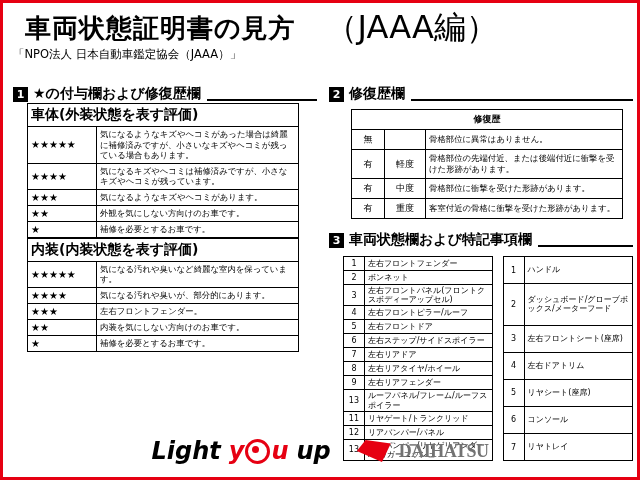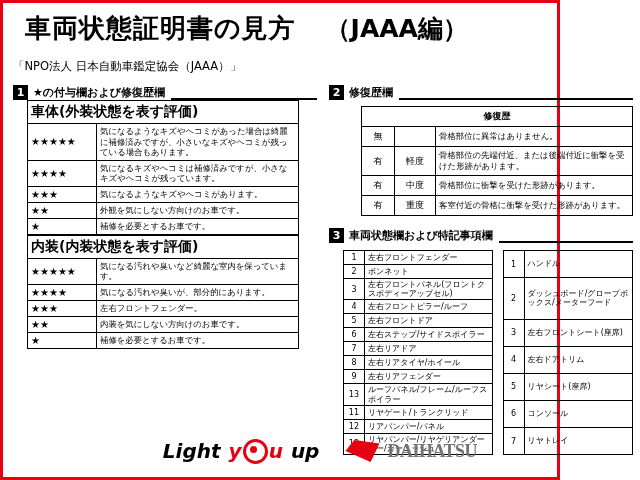--- a/index.html
+++ b/index.html
@@ -4,91 +4,91 @@
 <style>
   html,body{margin:0;padding:0;}
   body{
     width:640px;height:480px;
     background:#ffffff;
     font-family:"DejaVu Sans", sans-serif;
     color:#000;
     overflow:hidden;
   }
   .page{
-    position:relative;width:560px;height:480px;
+    position:relative;width:640px;height:480px;
     border:3px solid #e60012;
     box-sizing:border-box;
     background:#fff;
   }
   .title-row{
     position:absolute;left:0;top:0;width:634px;height:50px;
     display:flex;align-items:center;
   }
   .main-title{
     font-size:26px;font-weight:bold;letter-spacing:1px;
     margin-left:22px;
     font-family:"DejaVu Sans", sans-serif;
   }
   .main-title-sub{
-    font-size:25px;font-weight:bold;margin-left:30px;
+    font-size:32px;font-weight:normal;margin-left:30px;
   }
   .subtitle{
-    position:absolute;left:10px;top:56px;
+    position:absolute;left:10px;top:44px;
     font-size:11.5px;
   }
   
   .sec-head{
     display:flex;align-items:center;
   }
   .numbox{
     width:15px;height:15px;background:#000;color:#fff;
     font-size:11px;line-height:15px;text-align:center;font-weight:bold;
     margin-right:5px;flex:none;
   }
   .sec-title{
-    font-size:11px;font-weight:bold;white-space:nowrap;
+    font-size:14px;font-weight:bold;white-space:nowrap;
   }
   .sec-rule{
     flex:1;border-bottom:2px solid #000;margin-left:6px;height:0;
     position:relative;top:6px;
   }
   .left-col{position:absolute;left:10px;top:82px;width:304px;}
   .right-col{position:absolute;left:326px;top:82px;width:304px;}
 
   .grp-label{font-size:11px;font-weight:bold;margin:7px 0 3px 4px;}
 
   table{border-collapse:collapse;}
   .tbl{width:272px;margin-left:14px;font-size:9px;}
   .tbl td{border:1px solid #000;padding:2px 3px;vertical-align:middle;}
   .tbl .hdr{font-size:14px;font-weight:bold;padding:2px 3px;}
   .stars{width:62px;text-align:left;white-space:nowrap;letter-spacing:0px;font-size:10px;}
   .desc{font-size:8.4px;line-height:1.25;margin-top:40px;}
 
   
-  .rep{width:272px;margin-left:32px;margin-top:6px;font-size:9px;padding-left:46px;}
+  .rep{width:272px;margin-left:22px;margin-top:6px;font-size:9px;padding-left:46px;}
   .rep td{border:1px solid #000;padding:3px 3px;vertical-align:middle;}
   .rep .c1{width:26px;text-align:center;}
   .rep .c2{width:34px;text-align:center;}
   .rep .hdr{font-weight:bold;text-align:center;}
   .rep .txt{font-size:8.4px;}
 
   
   .parts-wrap{display:flex;gap:10px;margin-top:7px;margin-left:14px;}
   .parts{font-size:8px;}
   .parts td{border:1px solid #000;padding:1px 3px;vertical-align:middle;height:11px;}
   .parts .idx{width:14px;text-align:center;}
   .parts .nm{width:124px;line-height:1.15;}
   .parts2 .nm{width:104px;}
 
   
   .footer{
     position:absolute;left:0;bottom:6px;width:634px;height:40px;
     display:flex;align-items:center;justify-content:center;gap:26px;
   }
-  .light-logo{font-size:20px;font-style:italic;font-weight:bold;color:#000;letter-spacing:0px;display:flex;align-items:center;}
+  .light-logo{font-size:24px;font-style:italic;font-weight:bold;color:#000;letter-spacing:0px;display:flex;align-items:center;}
   .light-logo .you{color:#e60012;}
   .light-logo .o-eye{
     display:inline-block;width:19px;height:19px;border:3px solid #e60012;border-radius:50%;
     position:relative;margin:0 1px;vertical-align:middle;
   }
   .light-logo .o-eye:before{
     content:"";position:absolute;left:4px;top:4px;width:7px;height:7px;background:#e60012;border-radius:50%;
   }
   .dh{display:flex;align-items:center;gap:8px;}
   .dh-mark{

